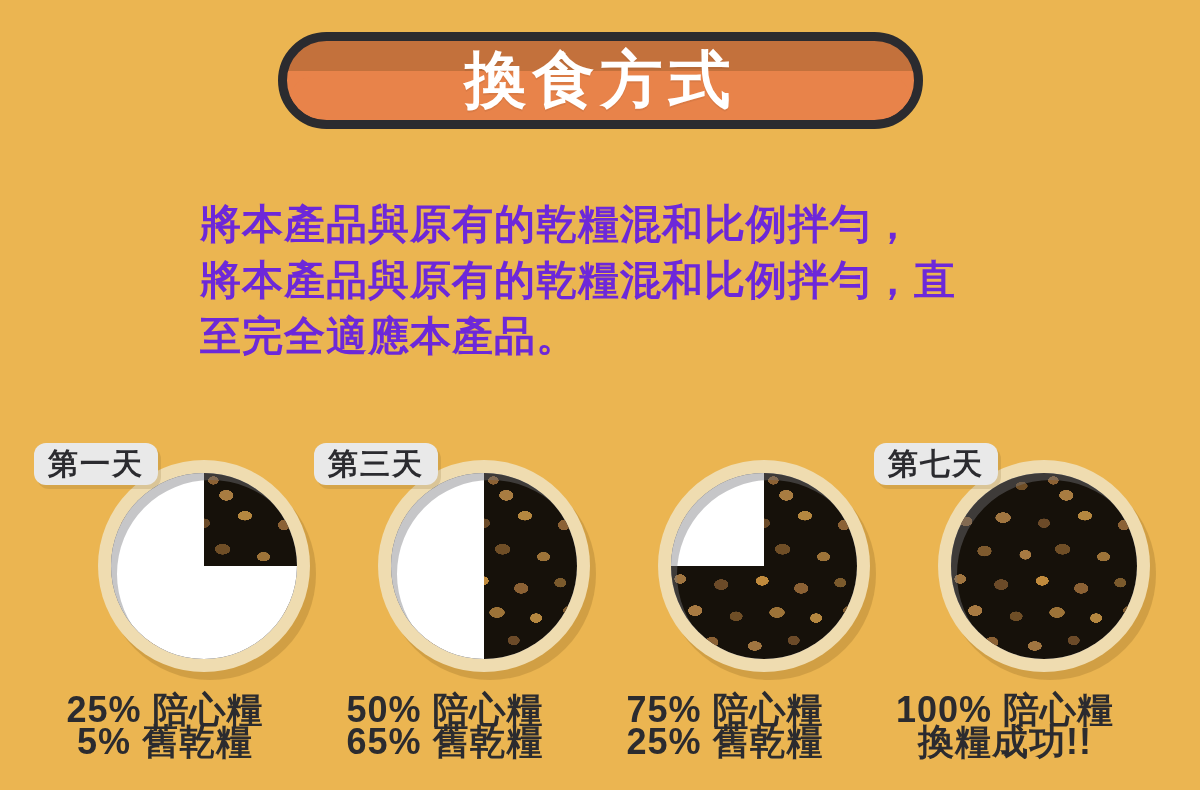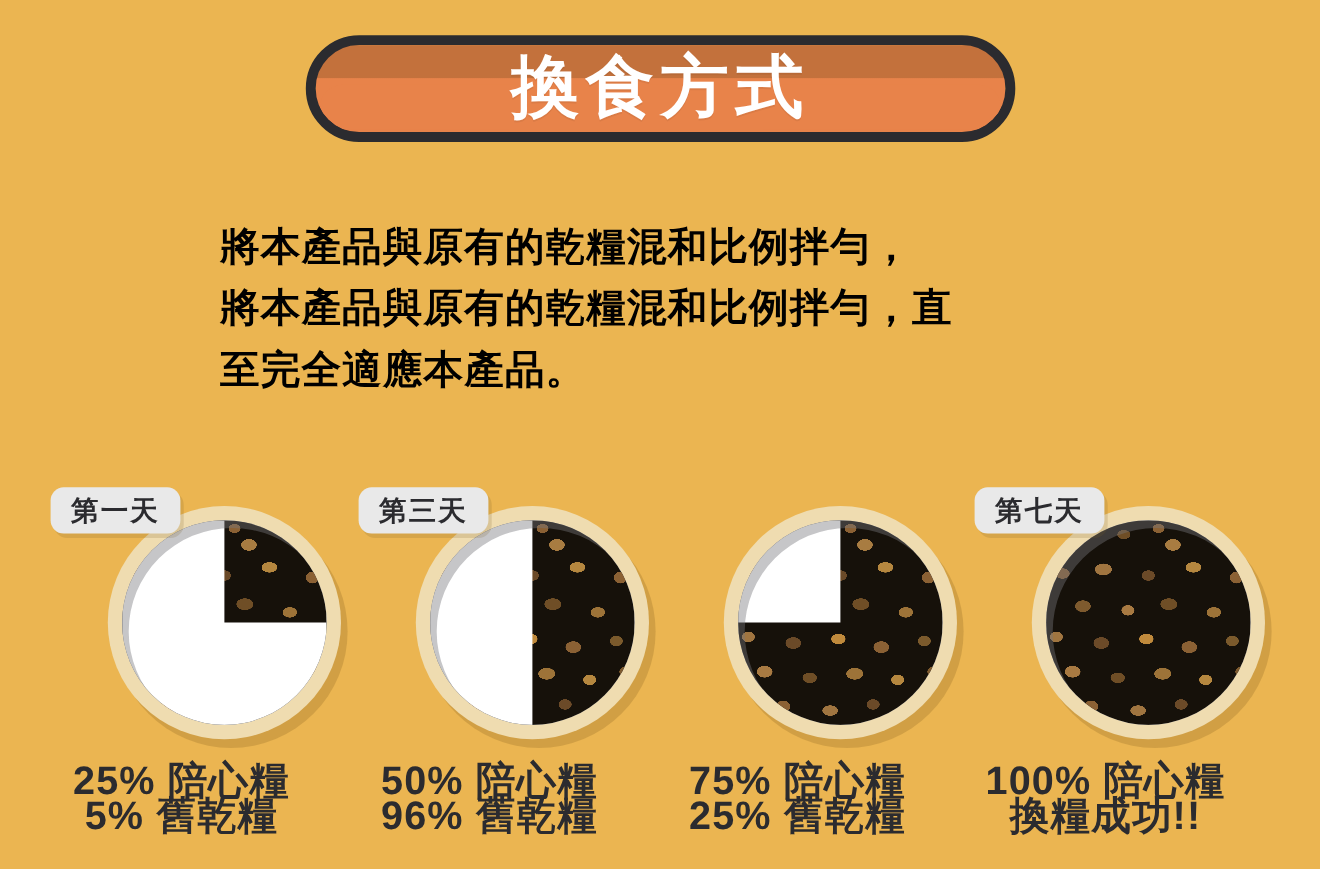--- a/index.html
+++ b/index.html
@@ -63,22 +63,22 @@
     padding-bottom: 2px;
     box-sizing: border-box;
   }
 
   
   .body-text {
     position: absolute;
     left: 200px;
     top: 196px;
     width: 820px;
-    color: #000000;
-    font-size: 36px;
+    color: #6d28d9;
+    font-size: 41px;
     font-weight: bold;
     line-height: 56px;
     letter-spacing: 1px;
   }
   .body-text .line { display: block; white-space: nowrap; }
 
   
   .steps {
     position: absolute;
     left: 0;
@@ -93,33 +93,33 @@
     height: 340px;
   }
   .step-0 { left: 25px;  }
   .step-1 { left: 305px; }
   .step-2 { left: 585px; }
   .step-3 { left: 865px; }
 
   
   .day-pill {
     position: absolute;
-    left: 21px;
+    left: 9px;
     top: 7px;
     min-width: 118px;
     height: 42px;
     padding: 0 14px;
     border-radius: 12px;
     background: #E9E9E9;
     box-shadow: 3px 4px 0 rgba(120,92,40,0.18);
     display: flex;
     align-items: center;
     justify-content: center;
     color: #2B2B2F;
-    font-size: 25px;
+    font-size: 30px;
     font-weight: bold;
     letter-spacing: 2px;
     z-index: 6;
     box-sizing: border-box;
   }
 
   
   .bowl {
     position: absolute;
     left: 73px;
@@ -272,21 +272,21 @@
         <div class="bowl-shadow"></div>
         <div class="bowl-rim"></div>
         <div class="bowl-inner">
           <div class="kibble"></div>
           <div class="white-wedge w-50"></div>
         </div>
         <div class="bowl-innershadow"></div>
       </div>
       <div class="caption">
         <span class="cline">50% 陪心糧</span>
-        <span class="cline">96% 舊乾糧</span>
+        <span class="cline">65% 舊乾糧</span>
       </div>
     </div>
 
     <div class="step step-2">
       <div class="bowl">
         <div class="bowl-shadow"></div>
         <div class="bowl-rim"></div>
         <div class="bowl-inner">
           <div class="kibble"></div>
           <div class="white-wedge w-75"></div>

